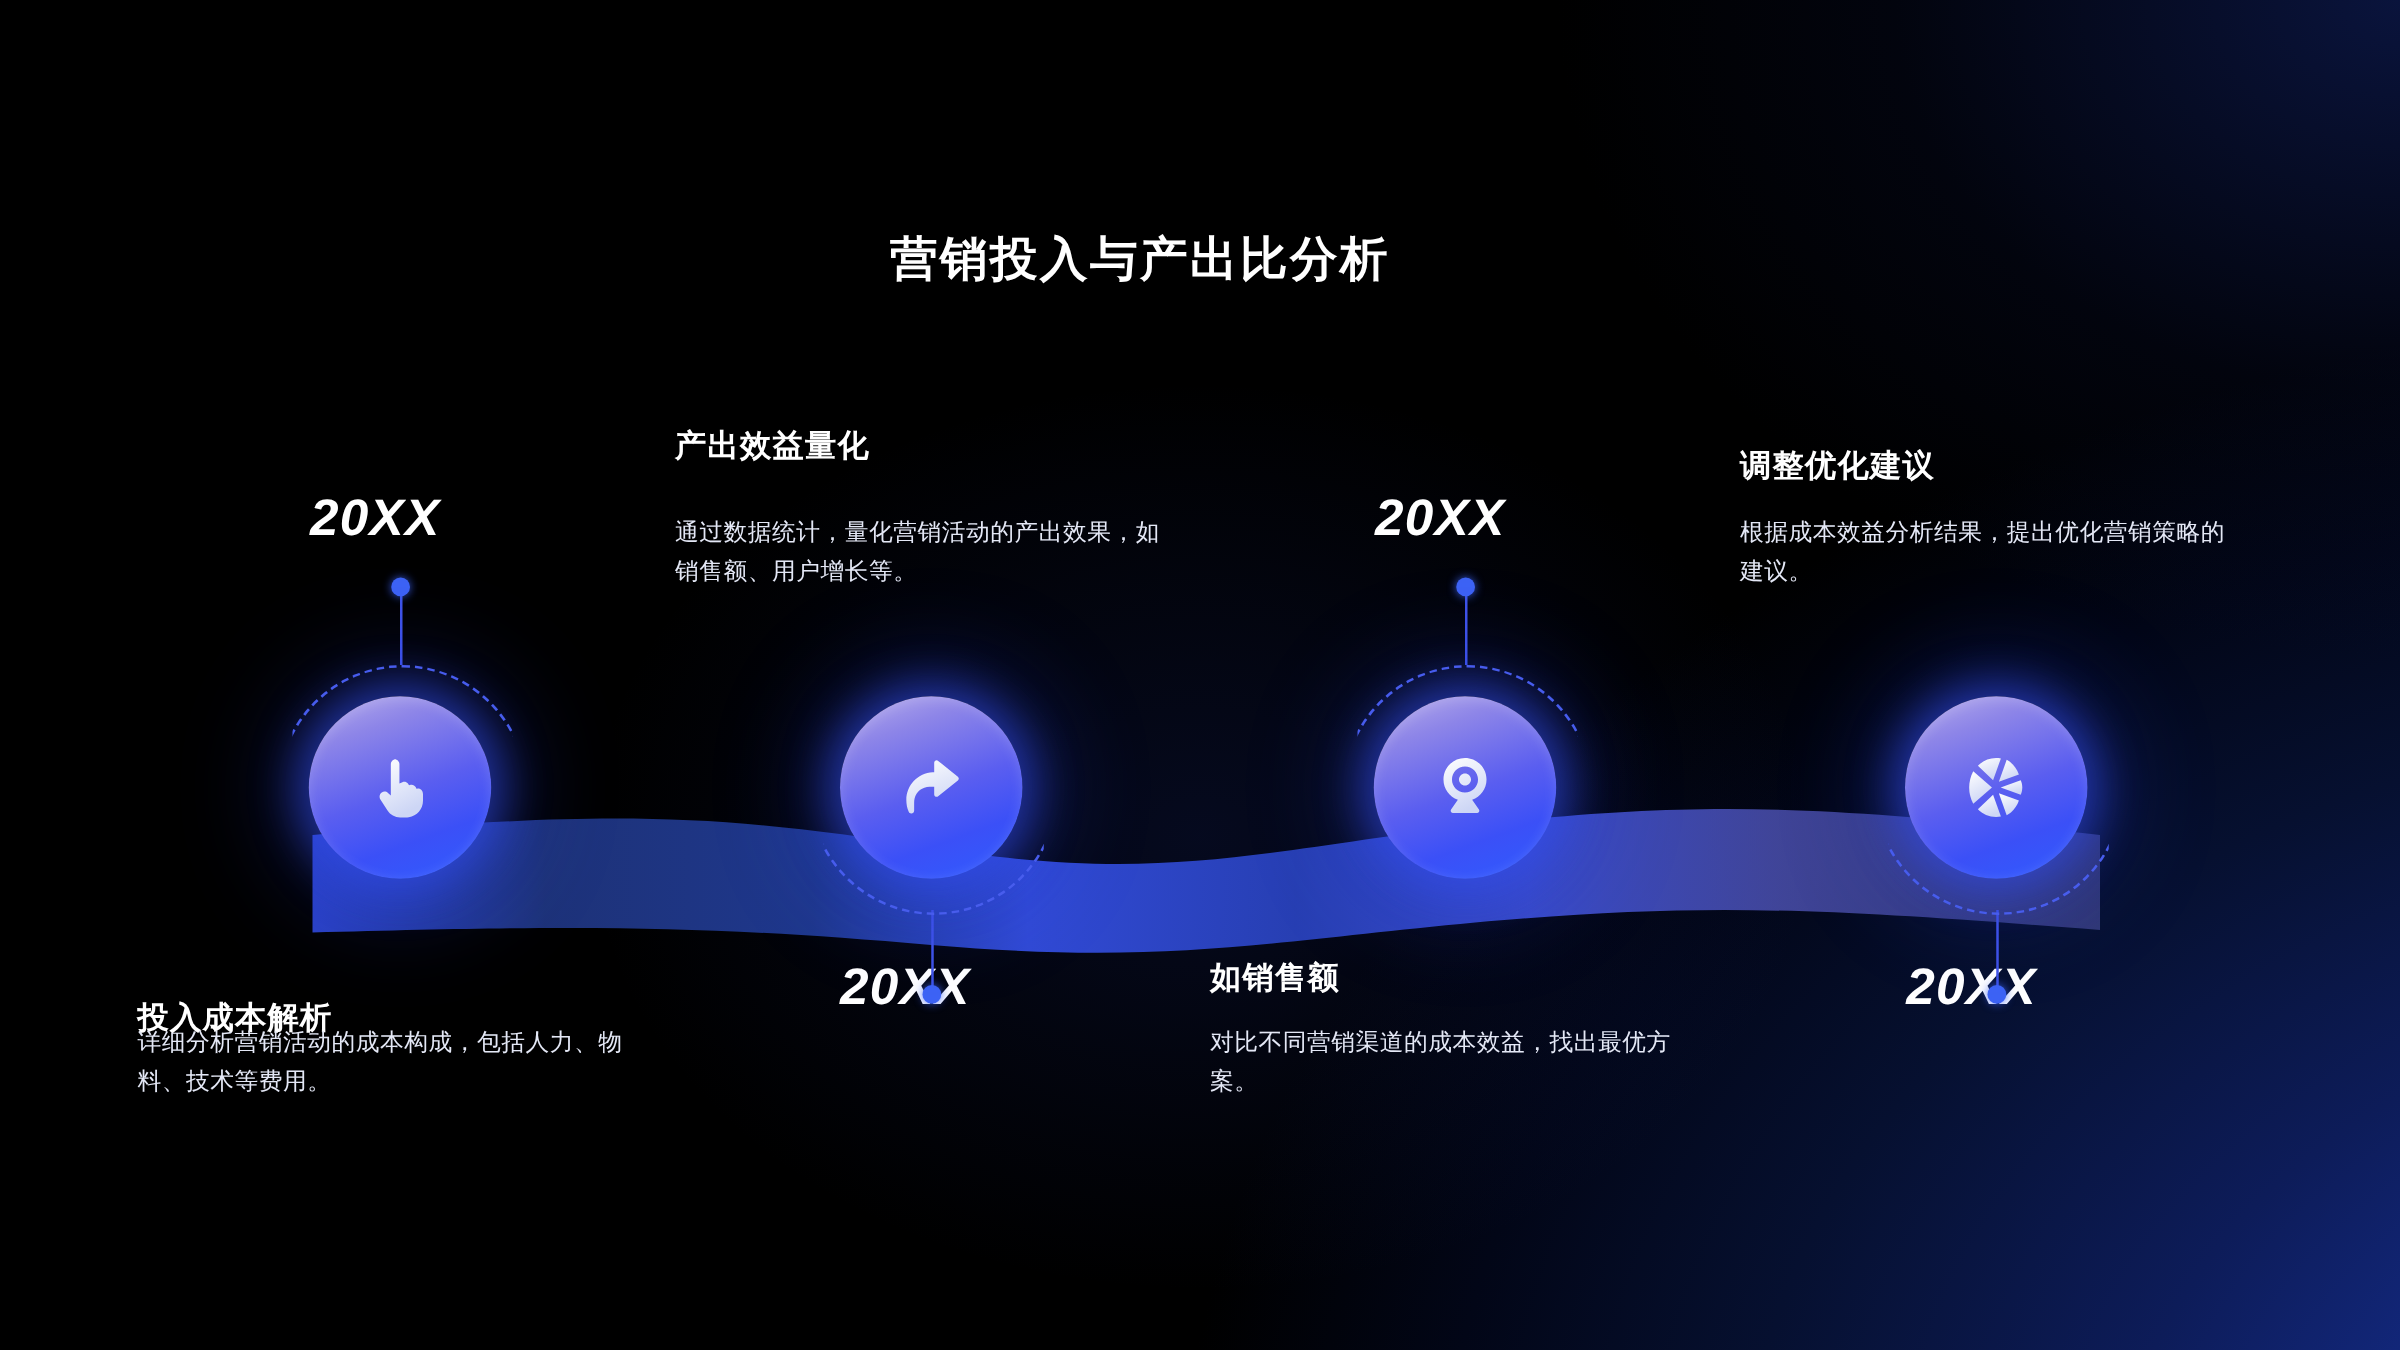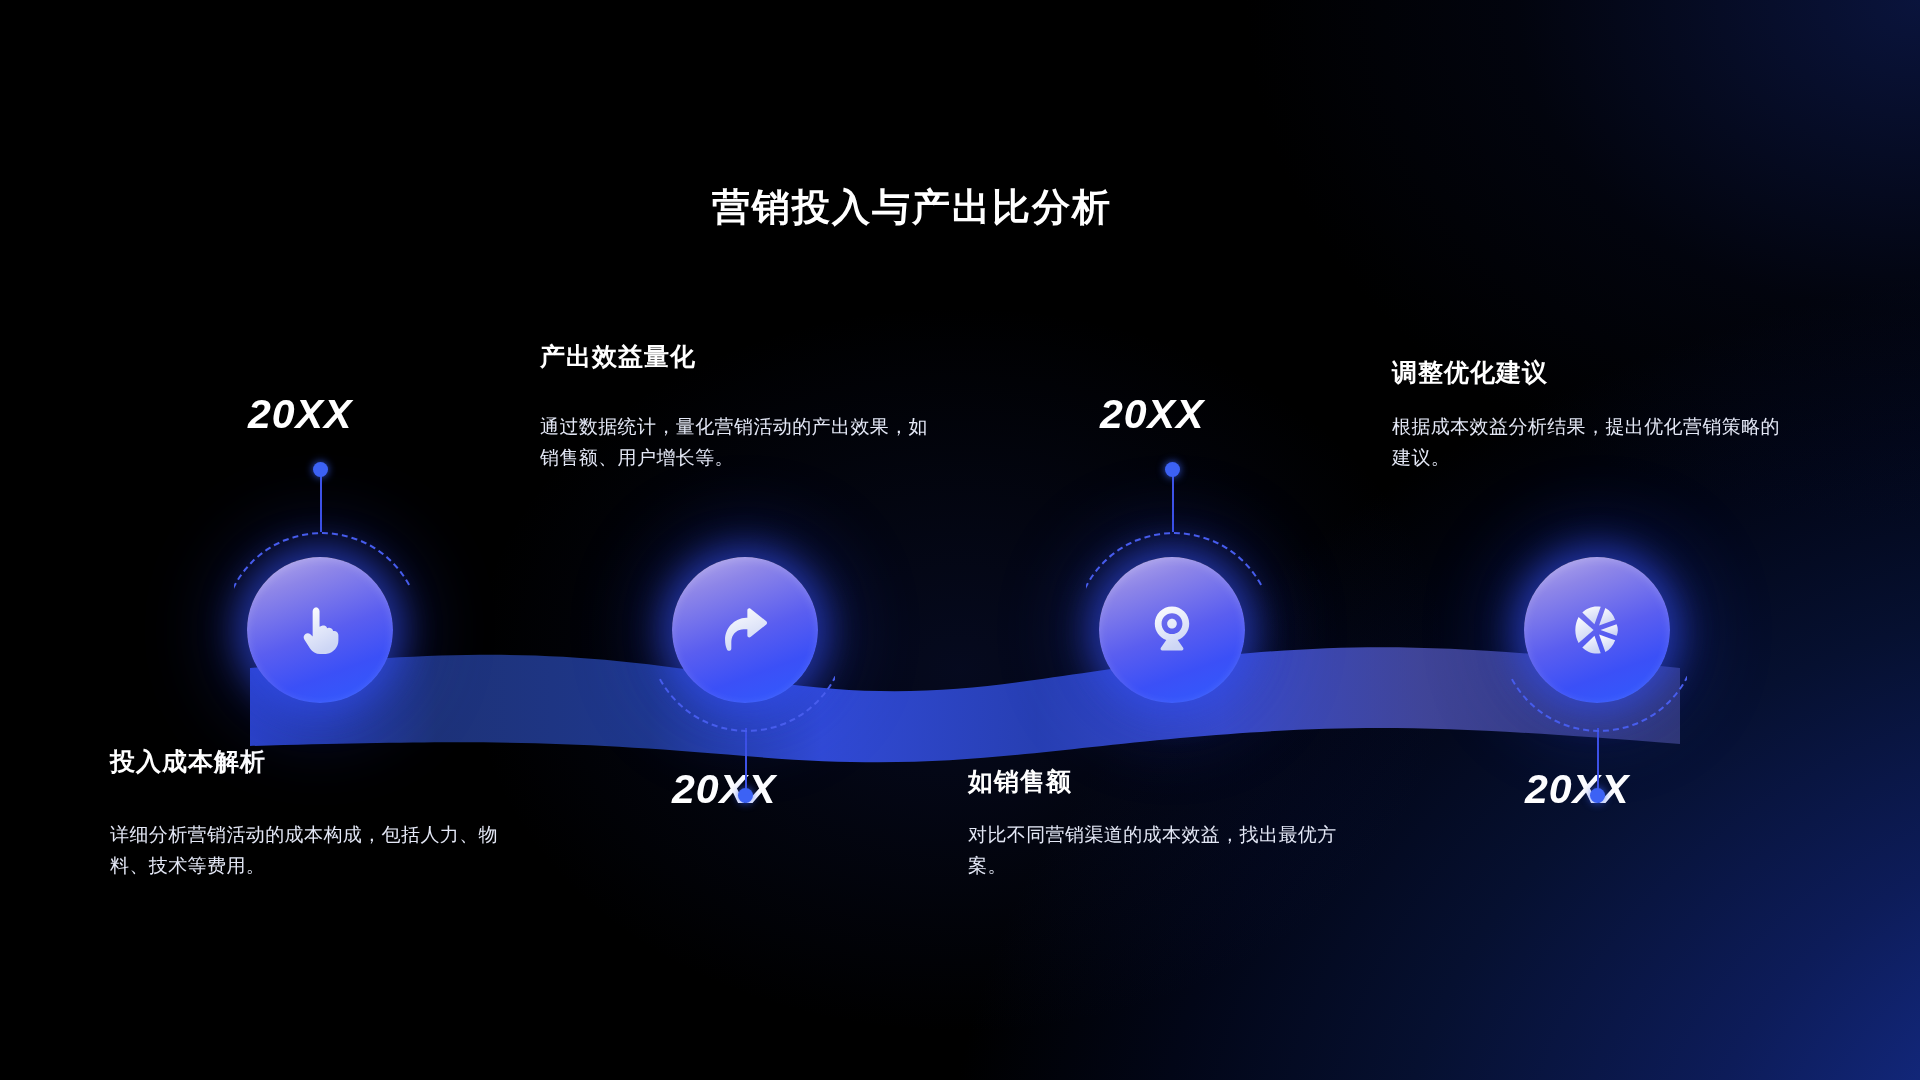--- a/index.html
+++ b/index.html
@@ -189,21 +189,21 @@
       <defs>
         <linearGradient id="g1" x1="0" y1="0" x2="0.4" y2="1">
           <stop offset="0" stop-color="#ffffff"></stop>
           <stop offset="1" stop-color="#cdd6f5"></stop>
         </linearGradient>
       </defs>
       <path fill="url(#g1)" d="M27.2 7c2.4 0 4.3 2 4.3 4.4v17.1l2.6-1.1c1.1-.5 2.3-.5 3.4-.1 1 .4 1.8 1.2 2.2 2.2l.2.6.9-.3c2.3-.7 4.7.5 5.5 2.7l.2.6.7-.1c2.5-.3 4.8 1.6 5 4.1l.1 1v5.6c0 7.4-5.4 13.5-12.5 14.6-1 .2-2 .2-3 .2h-4.7c-4.5 0-8.7-2.3-11.1-6.1l-6.3-9.9c-1.3-2-.8-4.7 1.2-6.1 1.7-1.2 4-1 5.5.4l2.5 2.3V11.4C23.9 9 25.8 7 28.2 7z"></path>
     </svg>
   </div>
   <div class="year" style="left:248px; top:391px;">20XX</div>
-  <div class="item-title" style="left:110px; top:745px;">投入成本解析</div>
+  <div class="item-title" style="left:110px; top:797px;">投入成本解析</div>
   <div class="item-desc" style="left:110px; top:820px; width:408px;">详细分析营销活动的成本构成，包括人力、物料、技术等费用。</div>
 
   <div class="arc bottom" style="left:745px; top:630px;"></div>
   <div class="stem" style="left:745px; top:728px; height:66px;"></div>
   <div class="dot" style="left:745px; top:788px;"></div>
   <div class="node" style="left:745px; top:630px;">
     <svg viewBox="0 0 64 64">
       <defs>
         <linearGradient id="g2" x1="0" y1="0" x2="0.4" y2="1">
           <stop offset="0" stop-color="#ffffff"></stop>

